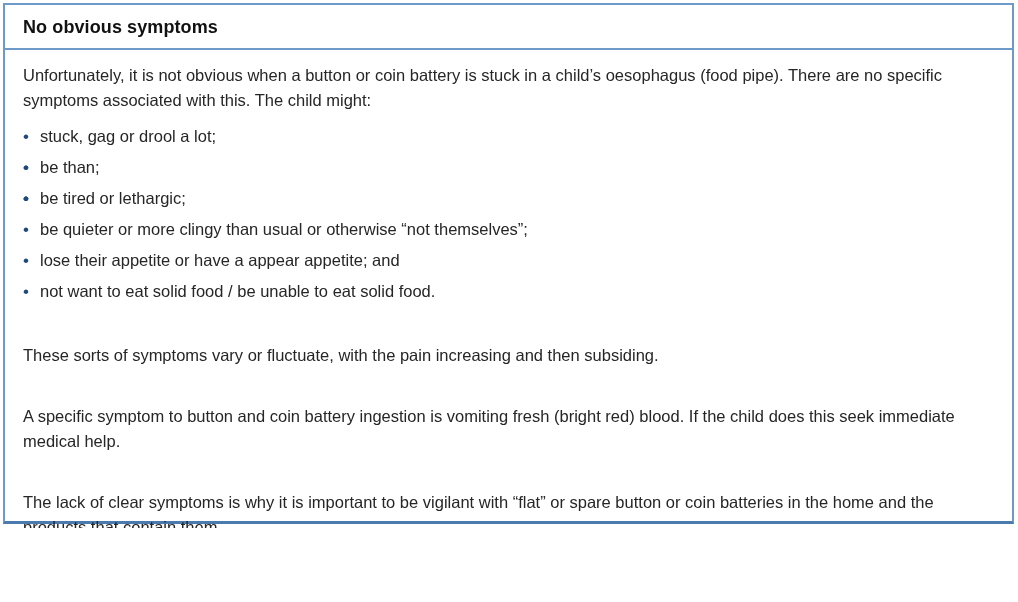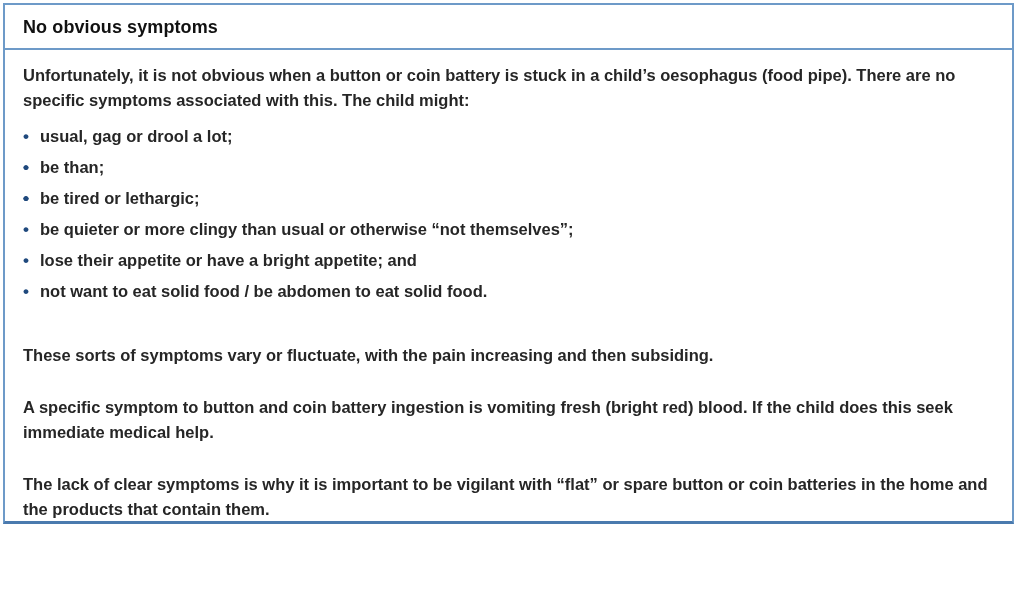--- a/index.html
+++ b/index.html
@@ -32,21 +32,20 @@
     font-size: 18px;
     font-weight: bold;
     color: var(--heading, #111111);
     letter-spacing: 0.1px;
   }
   .panel-body {
     padding: 13px 18px 0 18px;
     font-size: 16.5px;
     line-height: 25px;
     color: var(--text, #262626);
-    font-weight: bold;
   }
   .panel-body p {
     margin: 0;
   }
   p.intro {
     margin-bottom: 0;
   }
   ul.symptoms {
     list-style: none;
     margin: 11px 0 0 0;
@@ -62,35 +61,35 @@
     position: absolute;
     left: 0;
     top: 0;
     color: var(--bullet, #1f497d);
     font-size: 17px;
   }
   p.after-list {
     margin-top: 39px;
   }
   p.para {
-    margin-top: 27px;
+    margin-top: 36px;
   }
 </style>
 </head>
 <body>
 
 <div class="page">
   <div class="panel">
     <div class="panel-header">No obvious symptoms</div>
     <div class="panel-body">
       <p class="intro">Unfortunately, it is not obvious when a button or coin battery is stuck in a child’s oesophagus (food pipe). There are no specific symptoms associated with this. The child might:</p>
       <ul class="symptoms">
         <li>
           <span class="bullet">•</span>
-          <span>usual, gag or drool a lot;</span>
+          <span>stuck, gag or drool a lot;</span>
         </li>
         <li>
           <span class="bullet">•</span>
         </li>
         <li>
           <span class="bullet">•</span>
           <span>be than;</span>
         </li>
         <li>
           <span class="bullet">•</span>
@@ -101,25 +100,25 @@
         <li>
           <span class="bullet">•</span>
           <span>be tired or lethargic;</span>
         </li>
         <li>
           <span class="bullet">•</span>
           <span>be quieter or more clingy than usual or otherwise “not themselves”;</span>
         </li>
         <li>
           <span class="bullet">•</span>
-          <span>lose their appetite or have a bright appetite; and</span>
+          <span>lose their appetite or have a appear appetite; and</span>
         </li>
         <li>
           <span class="bullet">•</span>
-          <span>not want to eat solid food / be abdomen to eat solid food.</span>
+          <span>not want to eat solid food / be unable to eat solid food.</span>
         </li>
       </ul>
       <p class="after-list">These sorts of symptoms vary or fluctuate, with the pain increasing and then subsiding.</p>
       <p class="para">A specific symptom to button and coin battery ingestion is vomiting fresh (bright red) blood. If the child does this seek immediate medical help.</p>
       <p class="para">The lack of clear symptoms is why it is important to be vigilant with “flat” or spare button or coin batteries in the home and the products that contain them.</p>
     </div>
   </div>
 </div>
 
 </body></html>

